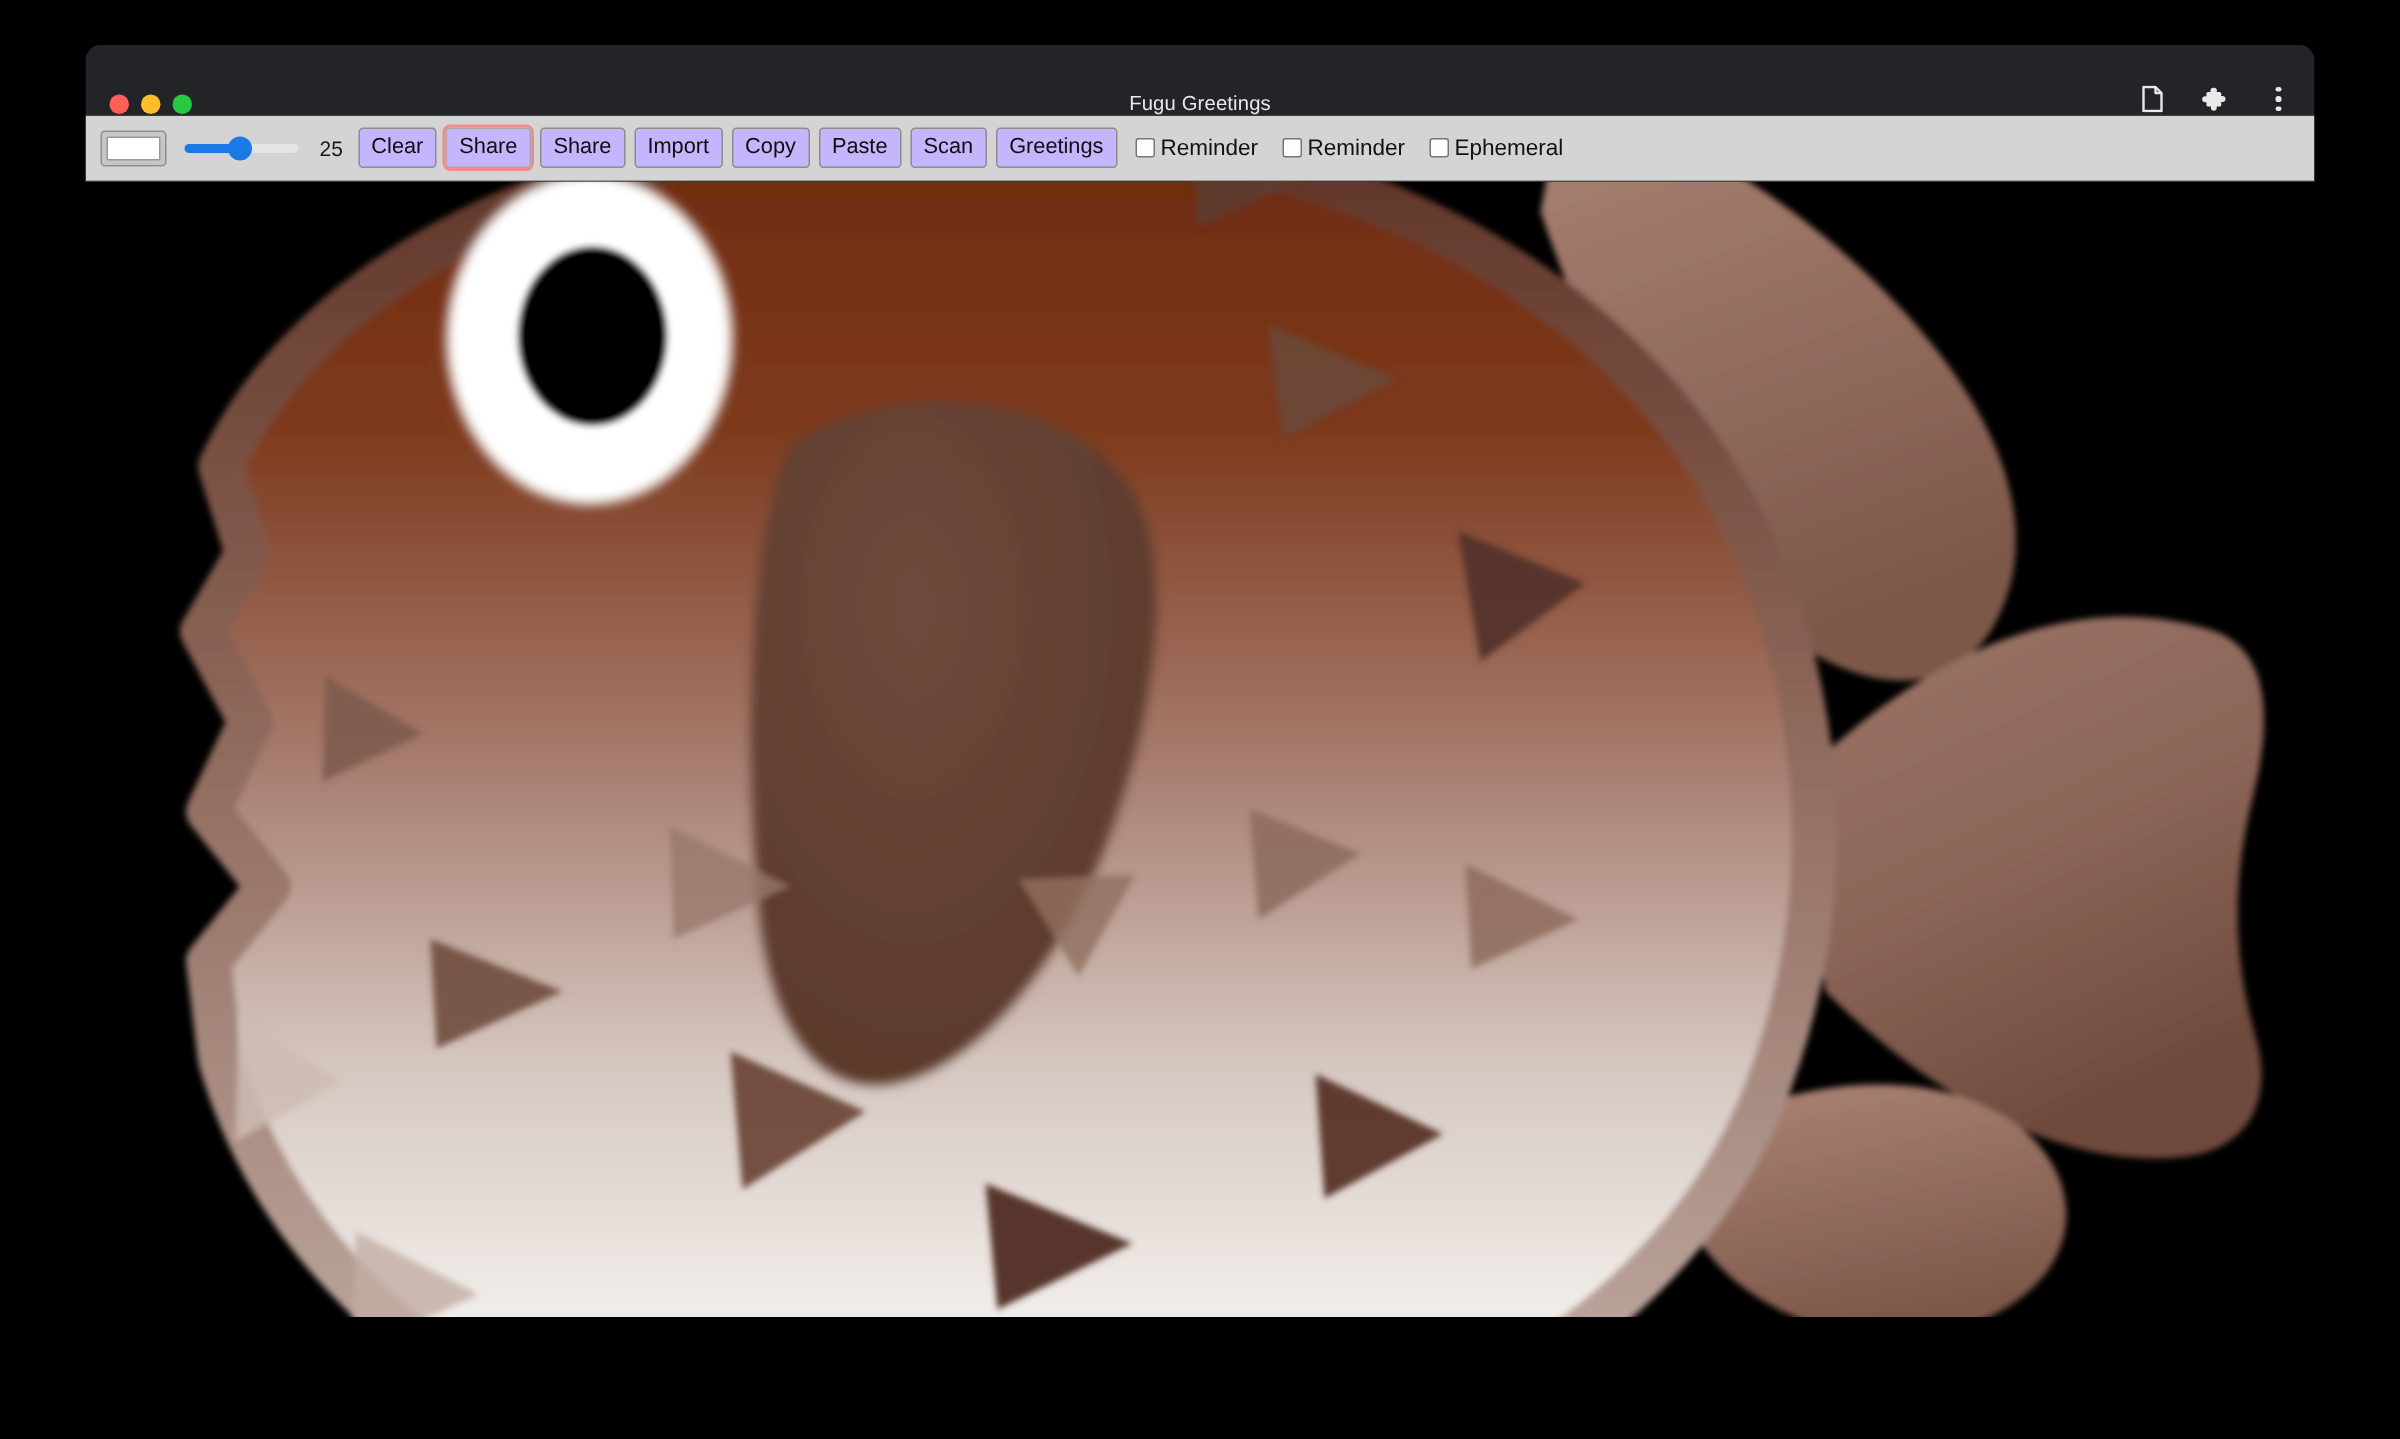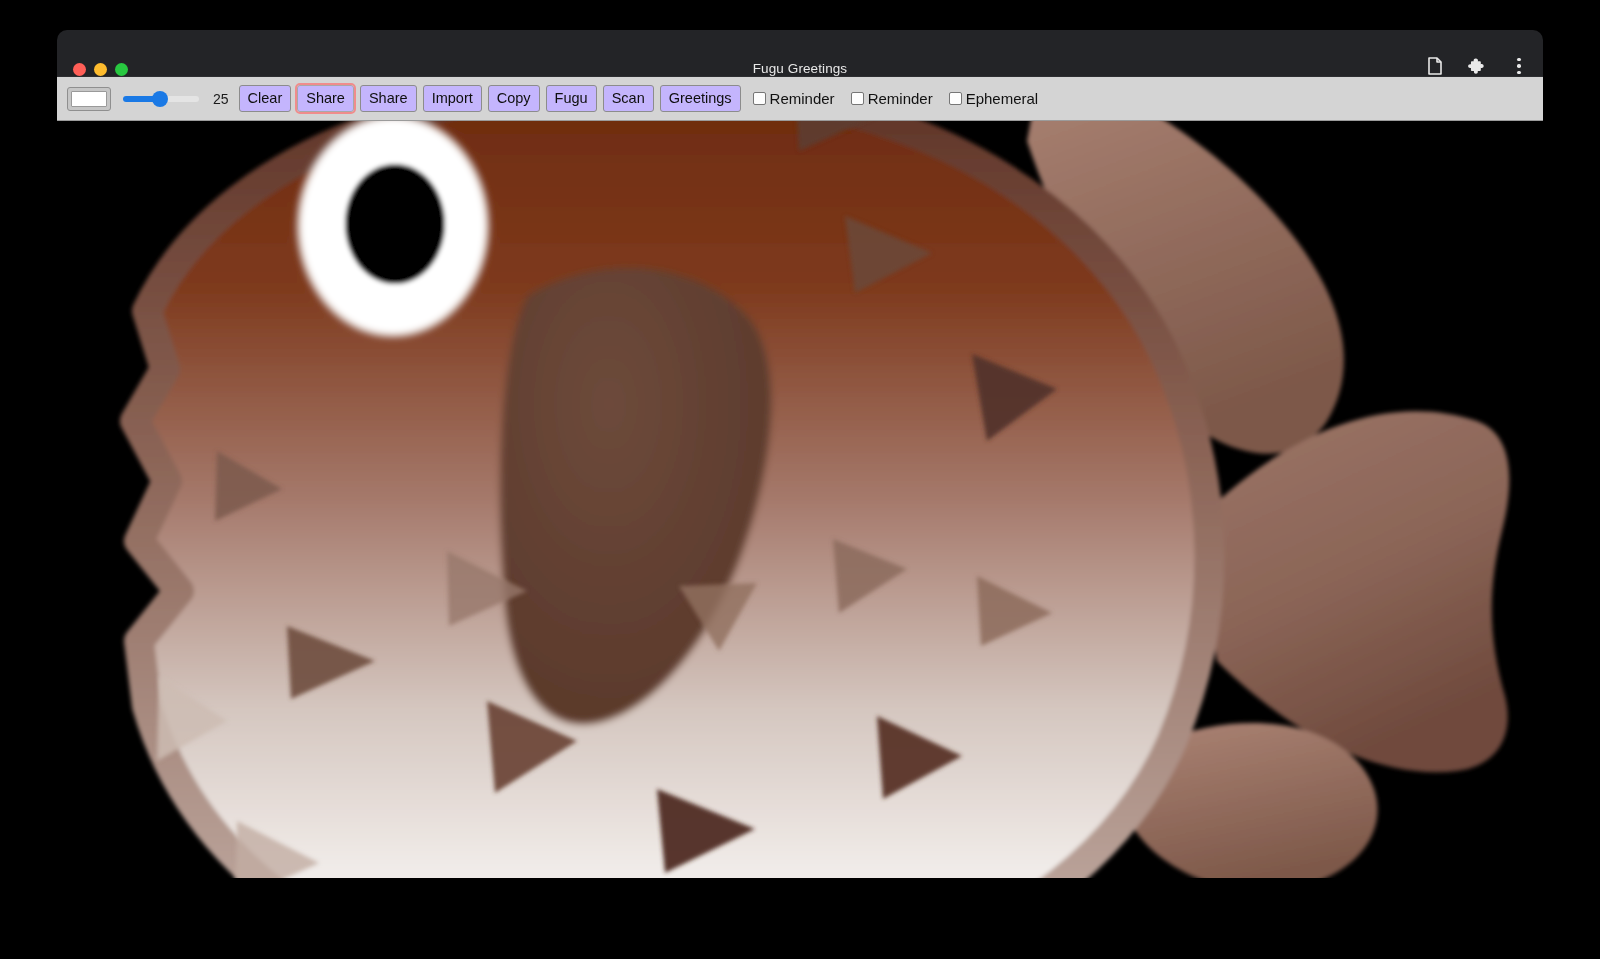--- a/index.html
+++ b/index.html
@@ -218,21 +218,21 @@
       <span class="thumb"></span>
     </div>
 
     <span id="slider-value">25</span>
 
     <button class="btn">Clear</button>
     <button class="btn focused">Share</button>
     <button class="btn">Share</button>
     <button class="btn">Import</button>
     <button class="btn">Copy</button>
-    <button class="btn">Fugu</button>
+    <button class="btn">Paste</button>
     <button class="btn">Scan</button>
     <button class="btn">Greetings</button>
 
     <label class="check-group">
       <span class="cbox"></span>
       <span class="clabel">Reminder</span>
     </label>
     <label class="check-group">
       <span class="cbox"></span>
       <span class="clabel">Reminder</span>

